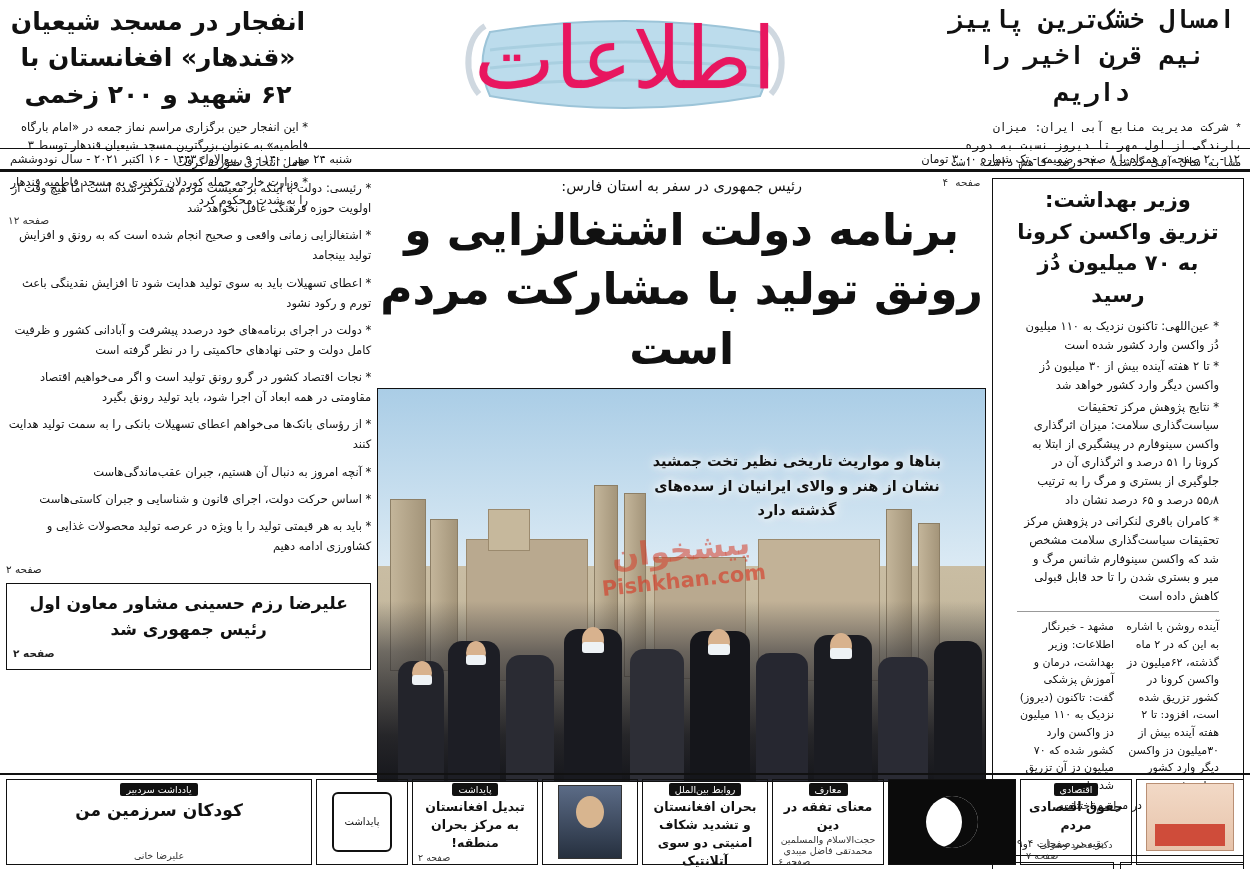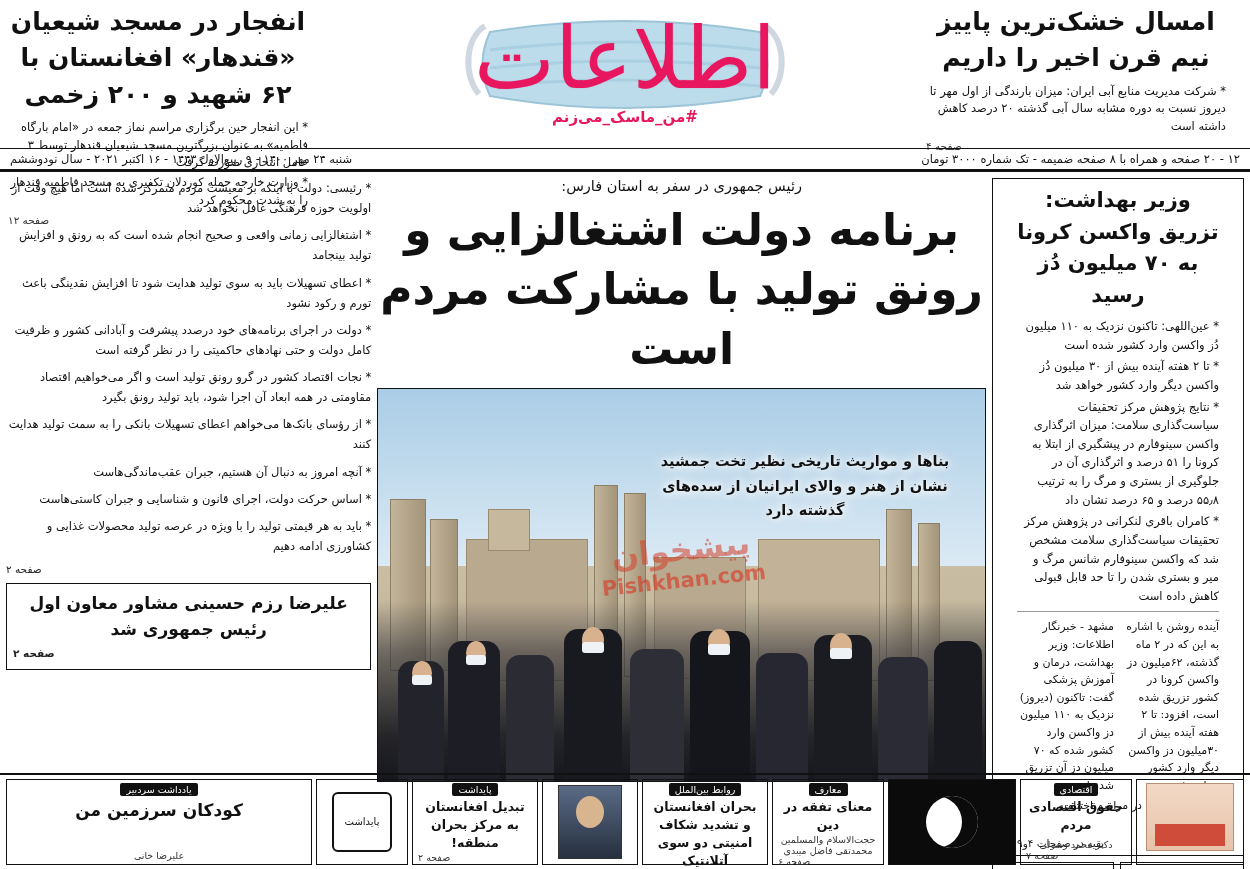--- a/index.html
+++ b/index.html
@@ -9,21 +9,21 @@
     font-family:"DejaVu Sans","Liberation Sans",sans-serif;
     color:#111;
     overflow:hidden;
     position:relative;
   }
   .page{position:relative;width:1250px;height:869px;}
 
   
   .masthead{position:relative;height:170px;border-bottom:2px solid #111;}
   .mast-left{position:absolute;left:8px;top:4px;width:300px;text-align:right;}
-  .mast-right{position:absolute;right:24px;top:4px;width:300px;text-align:right;}
+  .mast-right{position:absolute;right:8px;top:4px;width:300px;text-align:right;font-family:Liberation Mono, monospace;}
   .mast-head-title{
     font-weight:bold;font-size:25px;line-height:1.45;color:#111;text-align:center;
   }
   .mast-bullets{margin-top:6px;font-size:11.5px;line-height:1.55;text-align:right;color:#111;}
   .mast-bullets div{margin-bottom:2px;}
   .page-ref{font-size:10.5px;color:#333;text-align:left;margin-top:4px;}
 
   .logo-wrap{
     position:absolute;left:50%;transform:translateX(-50%);top:0;width:430px;height:160px;
     text-align:center;
@@ -86,21 +86,21 @@
   .sky{position:absolute;left:0;right:0;top:0;height:45%;background:linear-gradient(#aacde6,#dbeaf4);}
   .ground{position:absolute;left:0;right:0;top:45%;bottom:0;background:linear-gradient(#c9bda3,#b6a98d);}
   .ruin{position:absolute;background:#b9a98f;border:1px solid #9b8a6e;}
   .col-stone{position:absolute;background:linear-gradient(90deg,#c3b59a,#a4957a);border:1px solid #8d7f66;}
   .crowd{position:absolute;left:0;right:0;bottom:0;height:46%;
     background:linear-gradient(180deg,rgba(40,42,50,0) 0%,rgba(42,44,52,.55) 28%,rgba(25,26,32,.92) 75%,#16171c 100%);}
   .person{position:absolute;bottom:0;background:#23242b;border-radius:14px 14px 0 0;}
   .face{position:absolute;border-radius:50%;background:#d8b28e;}
   .mask-w{position:absolute;border-radius:3px;background:#eef2f5;}
   .photo-caption{
-    position:absolute;right:20px;top:60px;width:320px;text-align:center;
+    position:absolute;right:28px;top:60px;width:320px;text-align:center;
     font-size:14.5px;font-weight:bold;line-height:1.7;color:#111;
     text-shadow:0 0 6px #fff,0 0 12px #fff,0 0 18px #fff;
   }
   .wmark{
     position:absolute;left:50%;top:44%;transform:translate(-50%,-50%) rotate(-6deg);
     color:rgba(214,60,40,.55);font-weight:bold;font-size:32px;white-space:nowrap;text-align:center;
     line-height:1.15;
   }
   .wmark small{display:block;font-size:21px;color:rgba(214,60,40,.65);}
 
@@ -151,21 +151,20 @@
     <div class="logo-wrap">
       <svg class="logo-mask" viewBox="0 0 360 120">
         <path d="M40 22 C20 34 18 72 34 90" stroke="#cfd8e0" stroke-width="6" fill="none"></path>
         <path d="M320 22 C340 34 342 72 326 90" stroke="#cfd8e0" stroke-width="6" fill="none"></path>
         <path d="M45 28 Q180 6 315 28 Q330 60 315 92 Q180 116 45 92 Q30 60 45 28 Z" fill="#bcdcec" stroke="#9cc4d8" stroke-width="2"></path>
         <path d="M45 46 Q180 30 315 46" stroke="#a9cfe0" stroke-width="3" fill="none"></path>
         <path d="M45 64 Q180 50 315 64" stroke="#a9cfe0" stroke-width="3" fill="none"></path>
         <path d="M45 82 Q180 70 315 82" stroke="#a9cfe0" stroke-width="3" fill="none"></path>
       </svg>
       <div class="logo-text">اطلاعات</div>
-      <div class="logo-hash">#من_ماسک_می‌زنم</div>
     </div>
 
     <div class="mast-right">
       <div class="mast-head-title">امسال خشک‌ترین پاییز نیم قرن اخیر را داریم</div>
       <div class="mast-bullets">
         <div>* شرکت مدیریت منابع آبی ایران: میزان بارندگی از اول مهر تا دیروز نسبت به دوره مشابه سال آبی گذشته ۲۰ درصد کاهش داشته است</div>
       </div>
       <div class="page-ref">صفحه ۴</div>
     </div>
 

